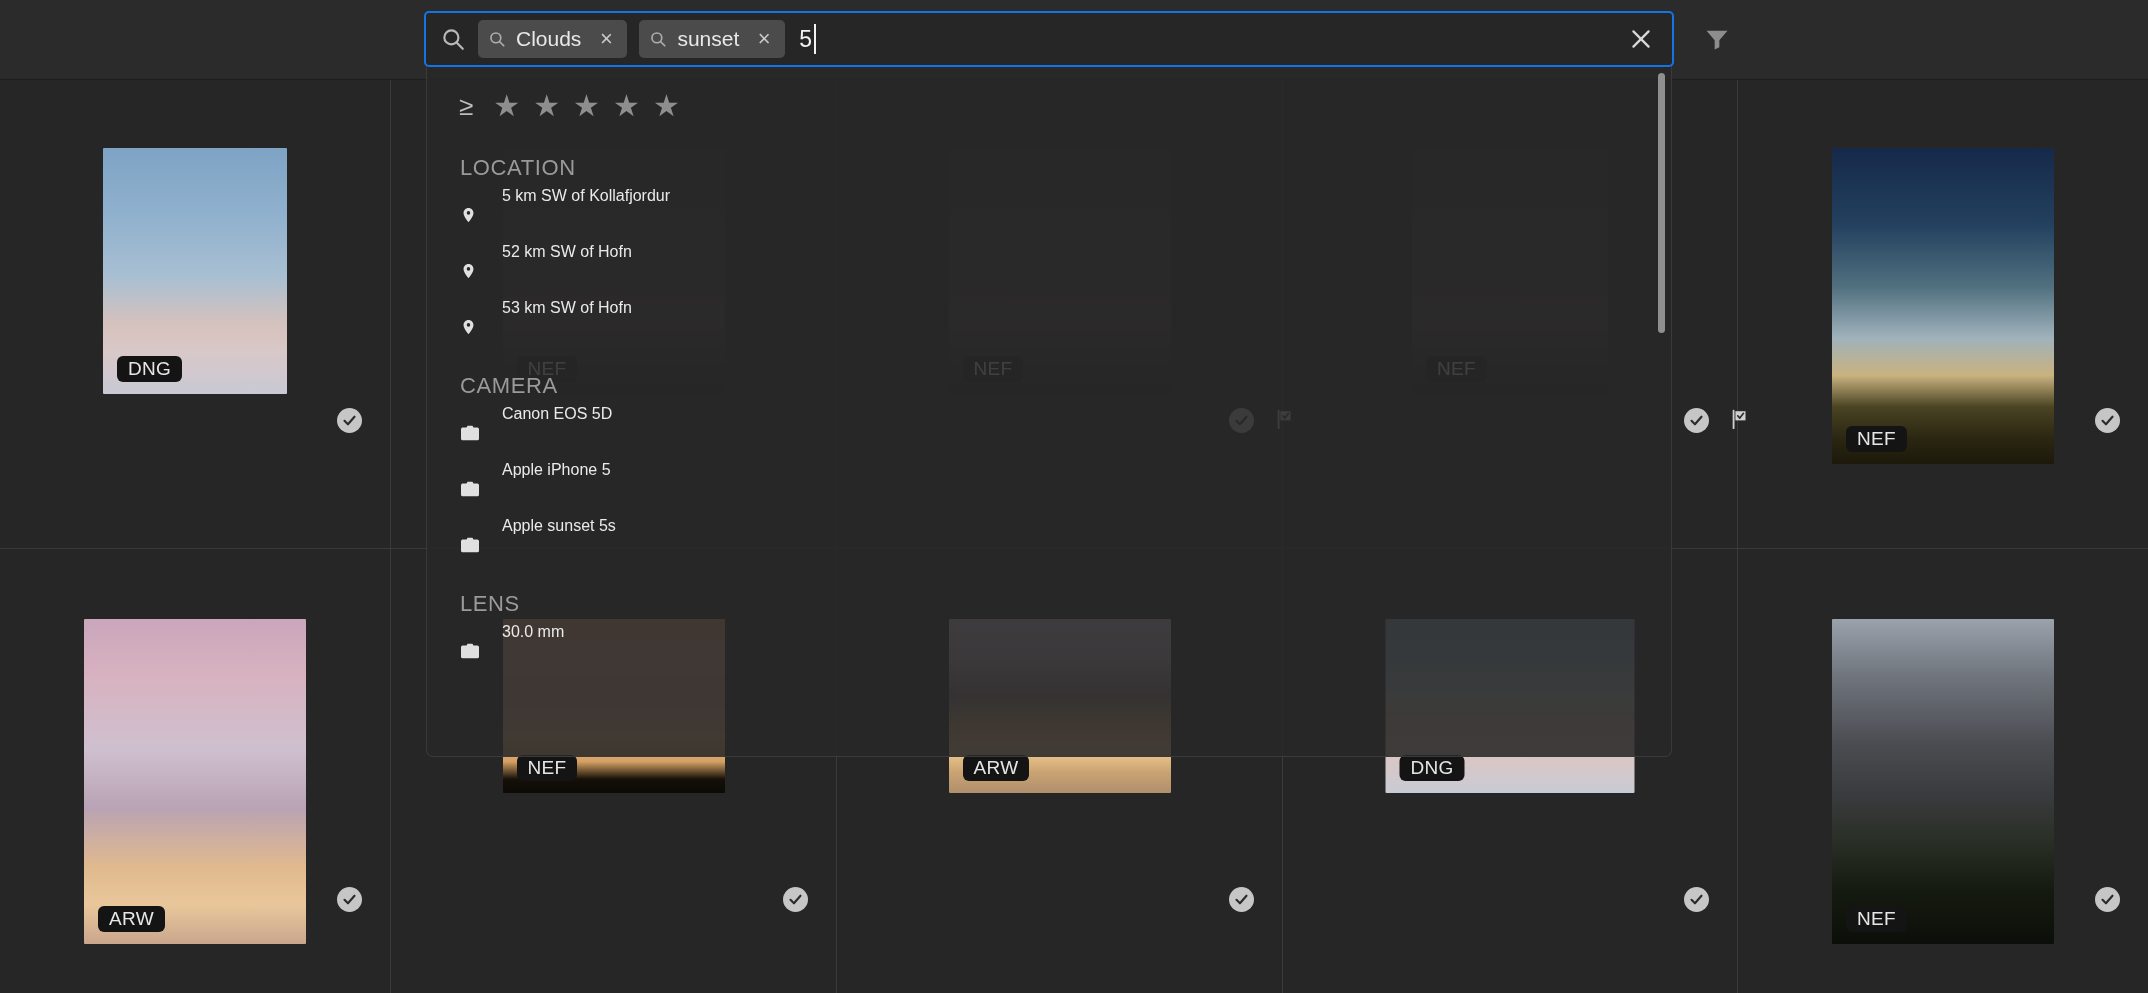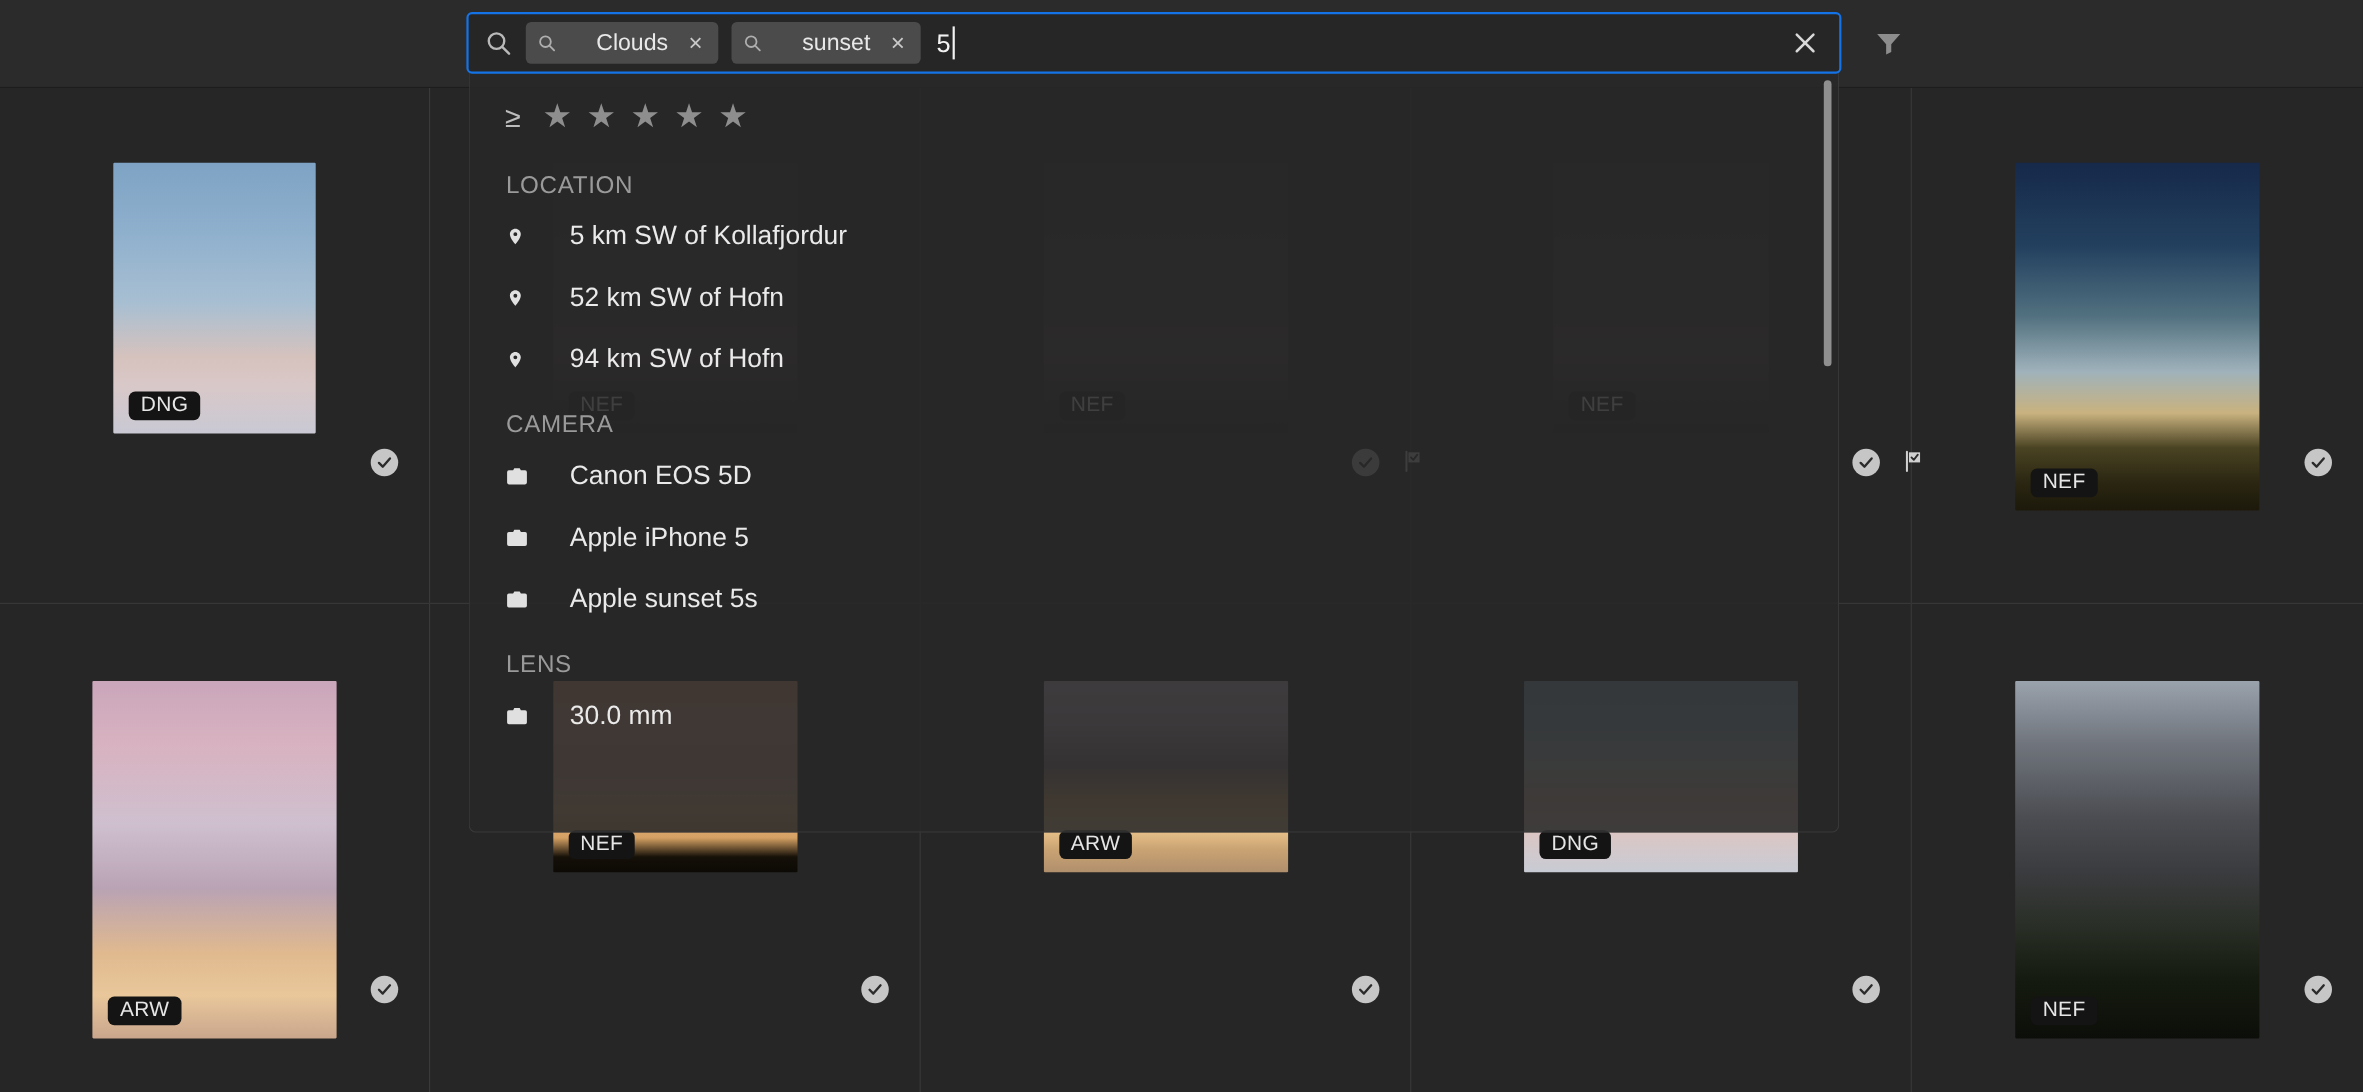--- a/index.html
+++ b/index.html
@@ -35,21 +35,21 @@
     display: flex; align-items: center;
     height: 38px;
     background: #4b4b4b;
     border-radius: 5px;
     padding: 0 6px 0 10px;
     margin-right: 12px;
     color: #e8e8e8;
     font-size: 21px;
   }
   .token .tok-mag { opacity: .75; margin-right: 10px; display:flex; align-items:center;}
-  .token .tok-label { white-space: nowrap; margin-left: 26px; }
+  .token .tok-label { white-space: nowrap; }
   .token .tok-x {
     margin-left: 12px; margin-right: 2px;
     width: 26px; height: 26px;
     display: flex; align-items: center; justify-content: center;
     color: #c9c9c9; font-size: 22px; line-height: 1;
     cursor: pointer;
   }
   .typed {
     color: #f2f2f2; font-size: 23px; line-height: 1;
     display: flex; align-items: center; position: relative;
@@ -89,25 +89,24 @@
     height: 74px;
   }
   .gte { color: #bdbdbd; font-size: 26px; margin-right: 20px; line-height: 1; }
   .star { color: #8e8e8e; font-size: 30px; margin-right: 13px; line-height: 1; }
 
   .dd-section {
     color: #9a9a9a; font-size: 22px; letter-spacing: .6px;
     padding: 18px 0 6px 33px;
   }
   .dd-item {
-    display: flex; align-items: center;
+    display: flex; 
     height: 56px; padding-left: 33px;
-    color: #eaeaea; font-size: 24px;
+    color: #eaeaea; font-size: 16px;
     cursor: pointer;
-    gap: 16px;
   }
   .dd-icon { width: 30px; flex: 0 0 30px; display:flex; align-items:center; justify-content:flex-start; margin-right: 12px; }
   .dd-label { white-space: nowrap; }
 
   .dd-scrollbar {
     position: absolute; right: 6px; top: 8px;
     width: 7px; height: 676px;
     background: transparent;
   }
   .dd-thumb {
@@ -349,21 +348,21 @@
           </svg>
       </span>
       <span class="dd-label">52 km SW of Hofn</span>
     </div>
     <div class="dd-item">
       <span class="dd-icon">
         <svg width="17" height="22" viewBox="0 0 24 24" fill="#e0e0e0">
             <path d="M12 2C8.1 2 5 5.1 5 9c0 5.2 7 13 7 13s7-7.8 7-13c0-3.9-3.1-7-7-7zm0 9.5A2.5 2.5 0 1 1 12 6.5a2.5 2.5 0 0 1 0 5z"></path>
           </svg>
       </span>
-      <span class="dd-label">94 km SW of Hofn</span>
+      <span class="dd-label">53 km SW of Hofn</span>
     </div>
 
     <div class="dd-section">CAMERA</div>
     <div class="dd-item">
       <span class="dd-icon">
         <svg width="20" height="18" viewBox="0 0 24 22" fill="#e0e0e0">
             <path d="M9 2h6l1.3 2.4H21a2 2 0 0 1 2 2V18a2 2 0 0 1-2 2H3a2 2 0 0 1-2-2V6.4a2 2 0 0 1 2-2h4.7z"></path>
           </svg>
       </span>
       <span class="dd-label">Canon EOS 5D</span>

